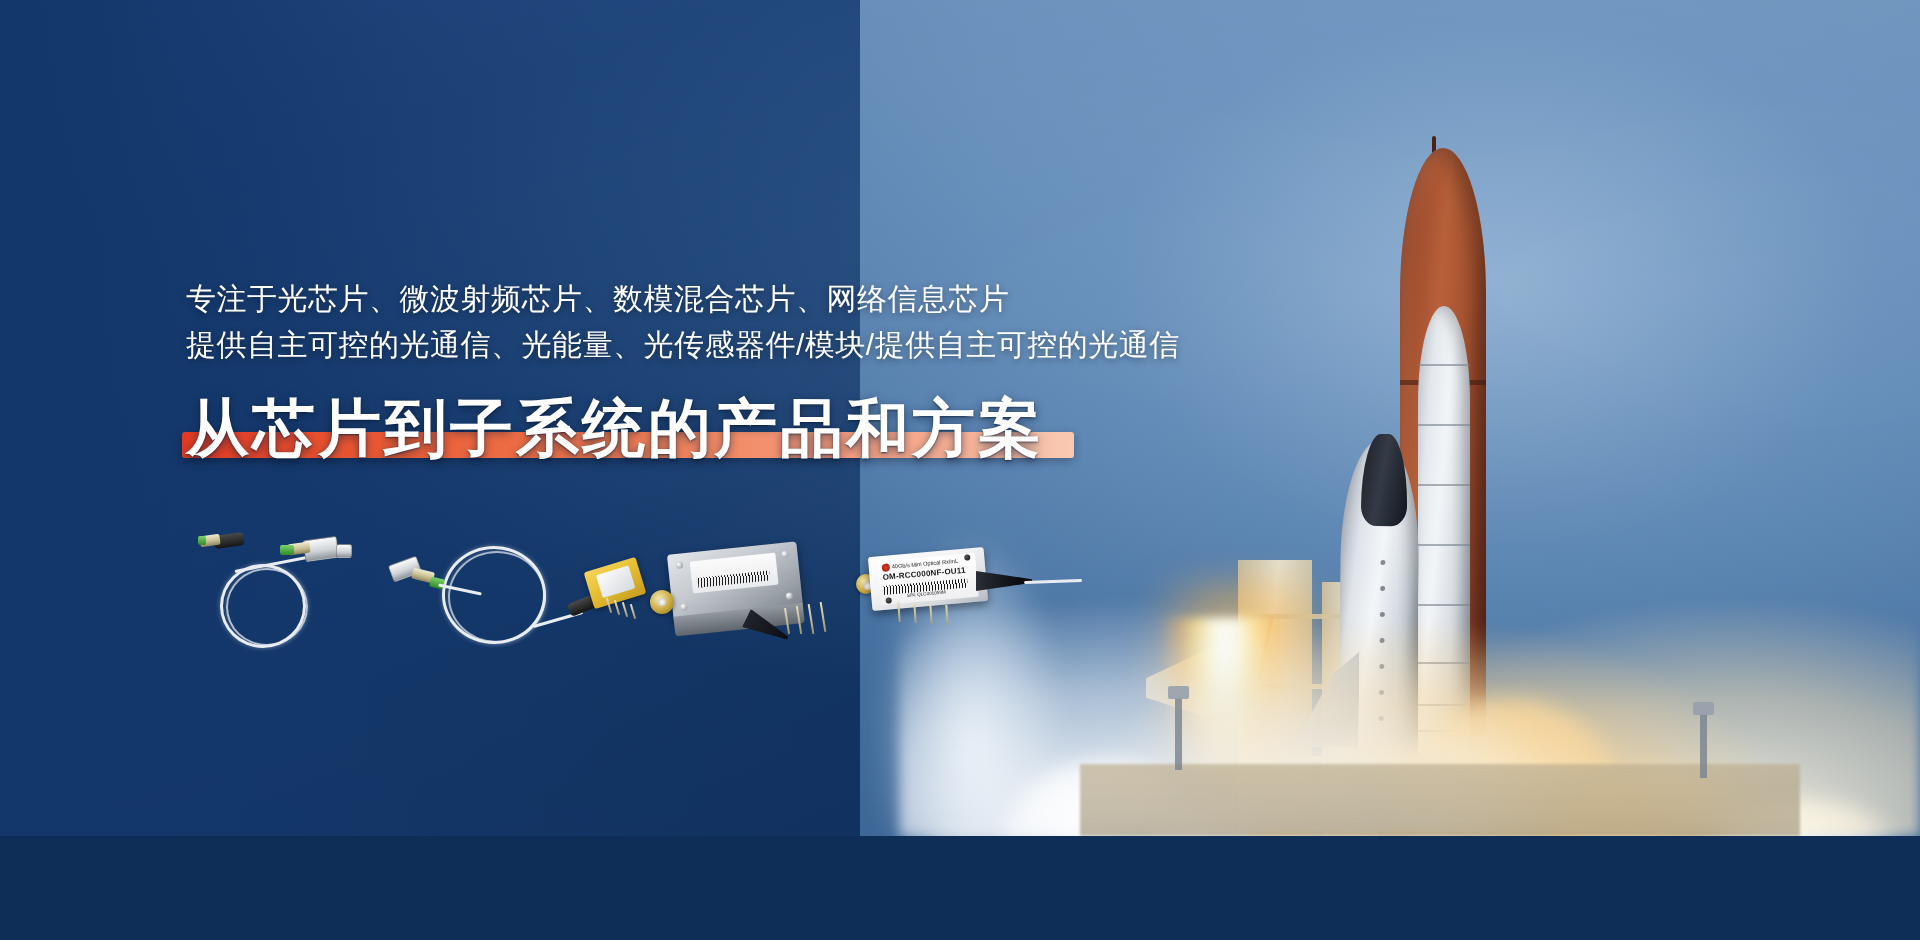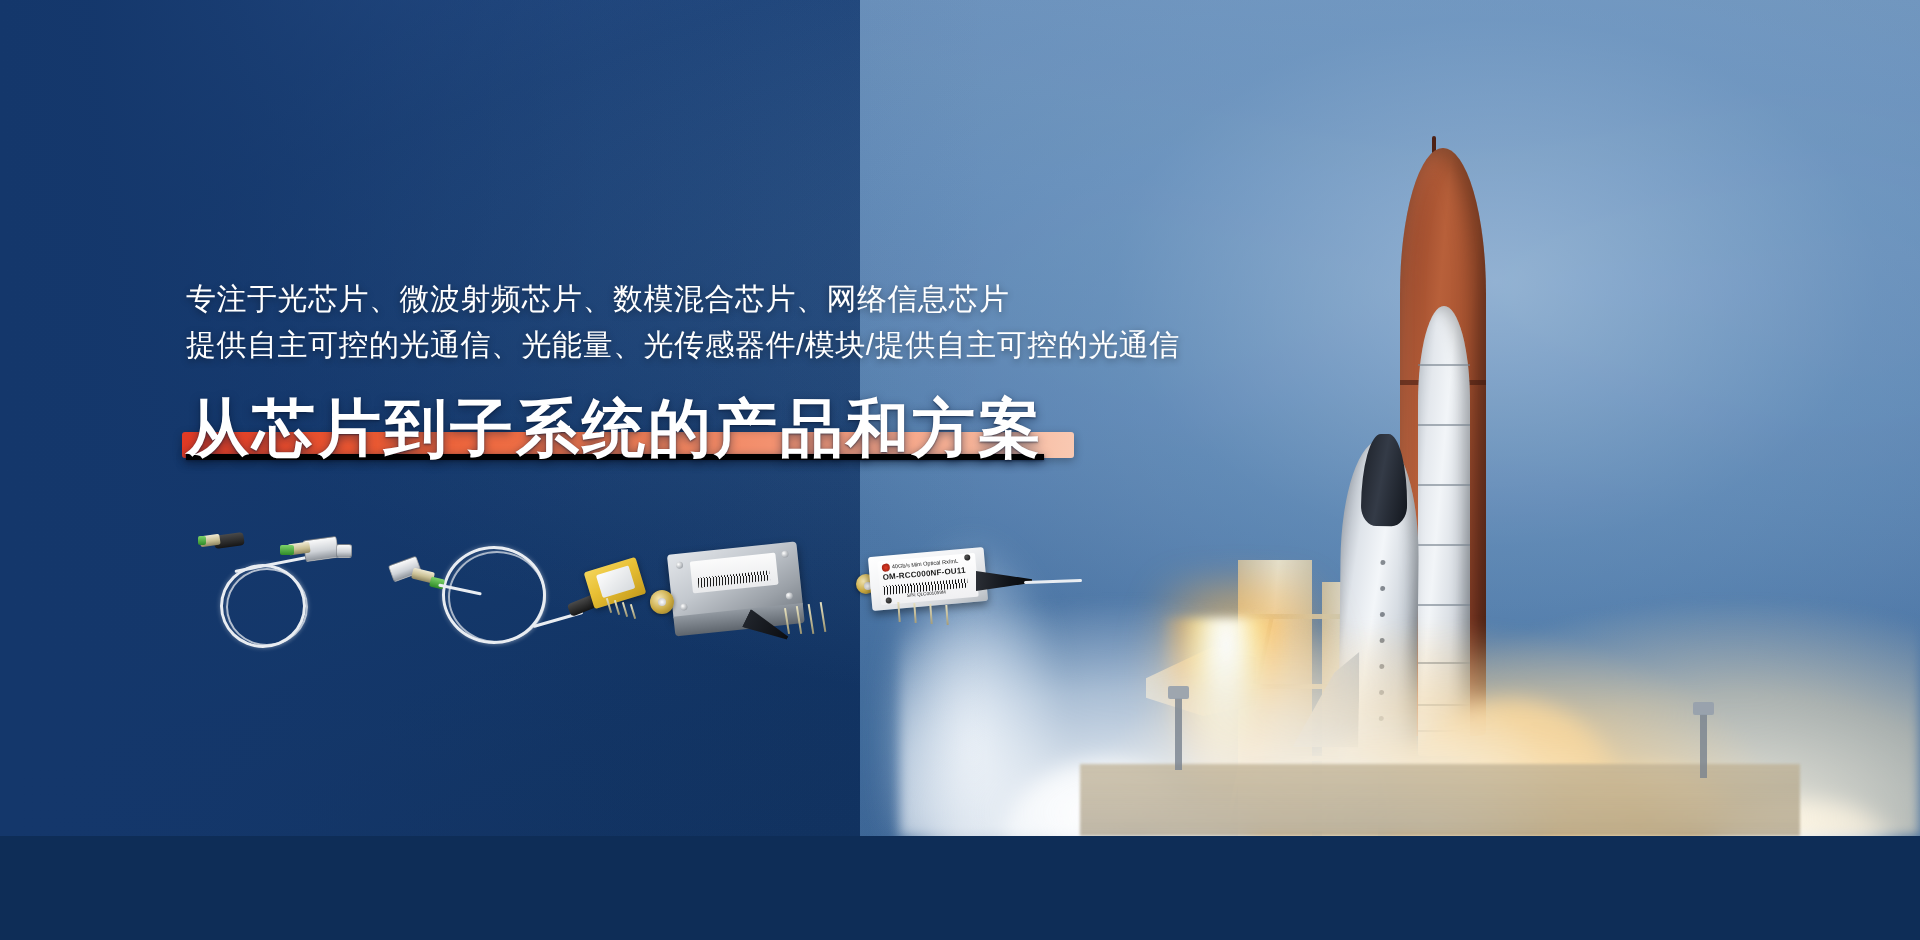--- a/index.html
+++ b/index.html
@@ -139,21 +139,21 @@
   }
   .lamp{ position:absolute; width:7px; z-index:25; background:rgba(120,130,142,.8); }
   .lamp::before{ content:""; position:absolute; top:-12px; left:-7px; width:21px; height:13px; background:rgba(150,160,172,.9); border-radius:2px; }
 
   
   .copy{ position:absolute; left:186px; top:276px; z-index:60; }
   .sub-line{
     font-size:30px; line-height:1.52; color:#ffffff; letter-spacing:.5px;
     text-shadow:0 2px 7px rgba(0,0,0,.42); white-space:nowrap; font-weight:400;
   }
-  .headline-wrap{ position:relative; margin-top:26px; display:inline-block;text-decoration:underline; }
+  .headline-wrap{ position:relative; margin-top:26px; display:inline-block; }
   .hl-bar{
     position:absolute; left:-4px; bottom:6px; height:26px; width:892px;
     background:linear-gradient(90deg,#e03a25 0%, #ea5a33 22%, #f07a50 48%, #f4997a 72%, #f7b99f 92%, #f9c9b2 100%);
     border-radius:3px;
     box-shadow:0 3px 10px rgba(0,0,0,.28);
   }
   .hl-text{
     position:relative; font-size:63px; font-weight:bold; color:#ffffff;
     letter-spacing:3px; white-space:nowrap; line-height:1.12;
     text-shadow:0 3px 10px rgba(8,24,52,.55), 0 1px 2px rgba(8,24,52,.6);

